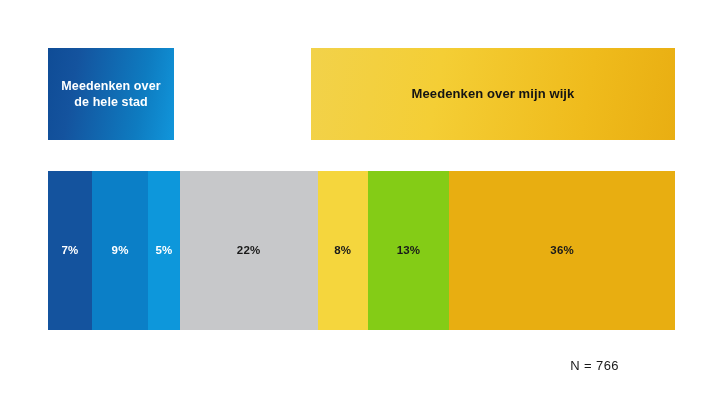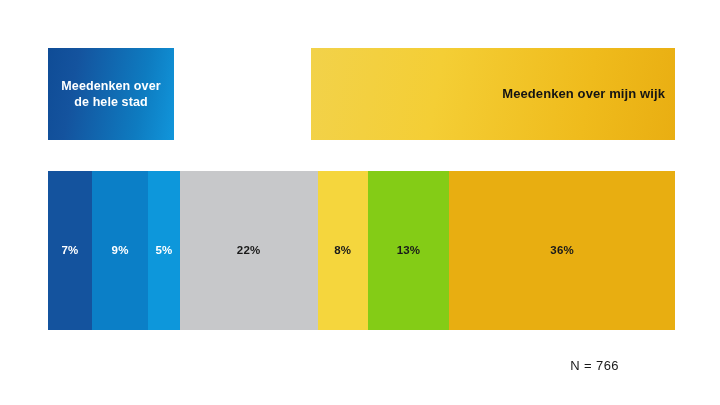--- a/index.html
+++ b/index.html
@@ -102,21 +102,21 @@
 </head>
 <body>
 
 <div id="canvas" style="background: rgb(255, 255, 255);">
 
   <div class="banner" id="banner-left" style="background: linear-gradient(100deg, rgb(15, 76, 150) 0%, rgb(20, 83, 158) 22%, rgb(14, 123, 192) 72%, rgb(17, 150, 219) 100%);">
     <div class="banner-label" style="color: rgb(255, 255, 255);">Meedenken over
 de hele stad</div>
   </div>
 
-  <div class="banner" id="banner-right" style="background: linear-gradient(100deg, rgb(242, 210, 74) 0%, rgb(244, 206, 53) 35%, rgb(239, 187, 28) 75%, rgb(233, 174, 18) 100%); justify-content: flex-end;">
+  <div class="banner" id="banner-right" style="background: linear-gradient(100deg, rgb(242, 210, 74) 0%, rgb(244, 206, 53) 35%, rgb(239, 187, 28) 75%, rgb(233, 174, 18) 100%);">
     <div class="banner-label" style="color: rgb(20, 20, 20);">Meedenken over mijn wijk</div>
   </div>
 
   <div id="bar">
       <div class="segment" style="flex: 0 0 7%; background: rgb(20, 83, 158);">
         <span class="segment-label" style="color: rgb(255, 255, 255);">7%</span>
       </div>
       <div class="segment" style="flex: 0 0 9%; background: rgb(11, 127, 199);">
         <span class="segment-label" style="color: rgb(255, 255, 255);">9%</span>
       </div>

